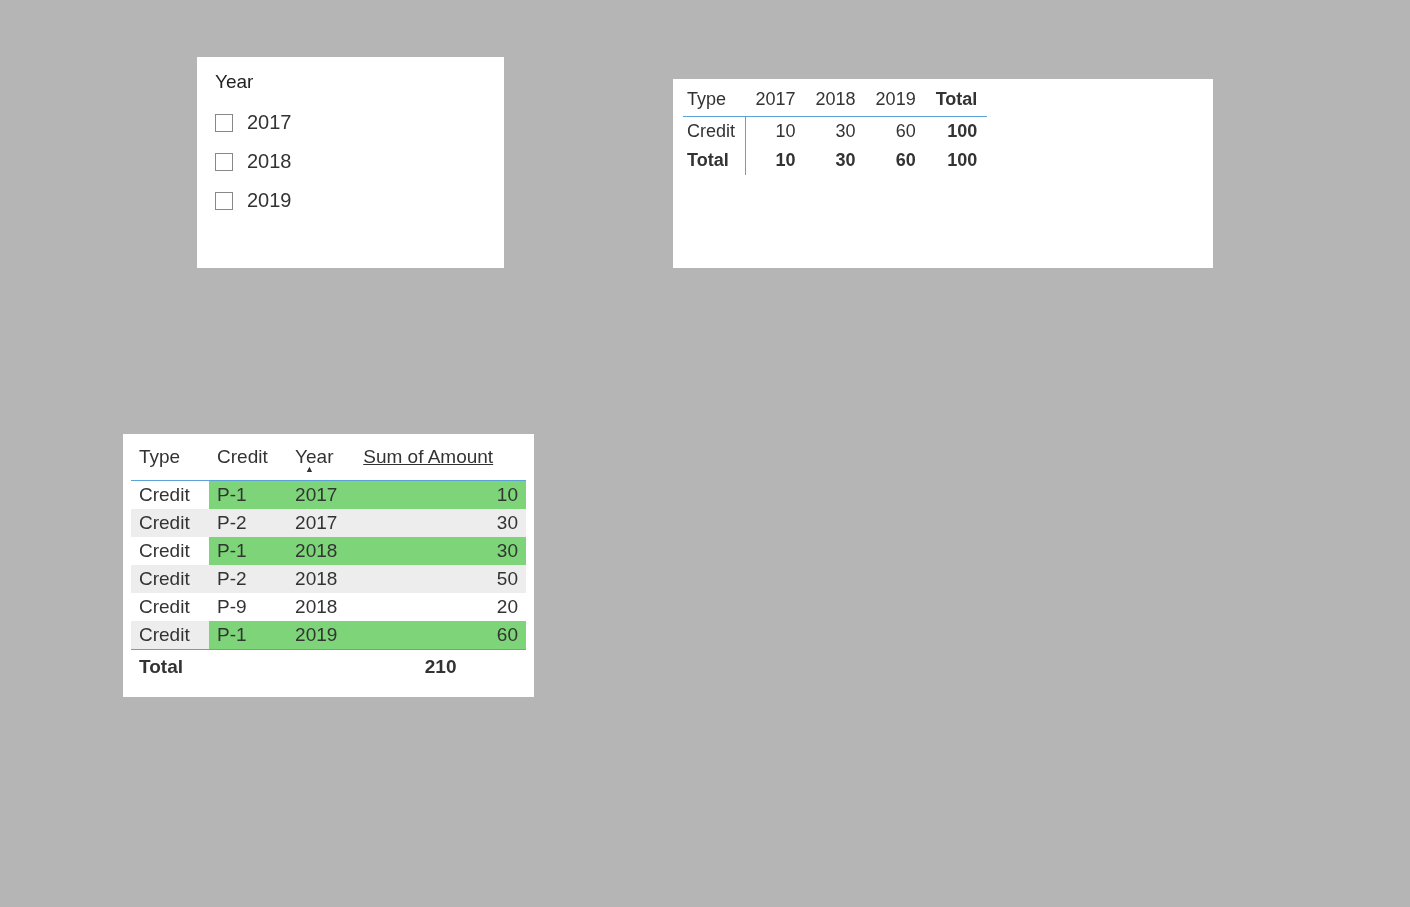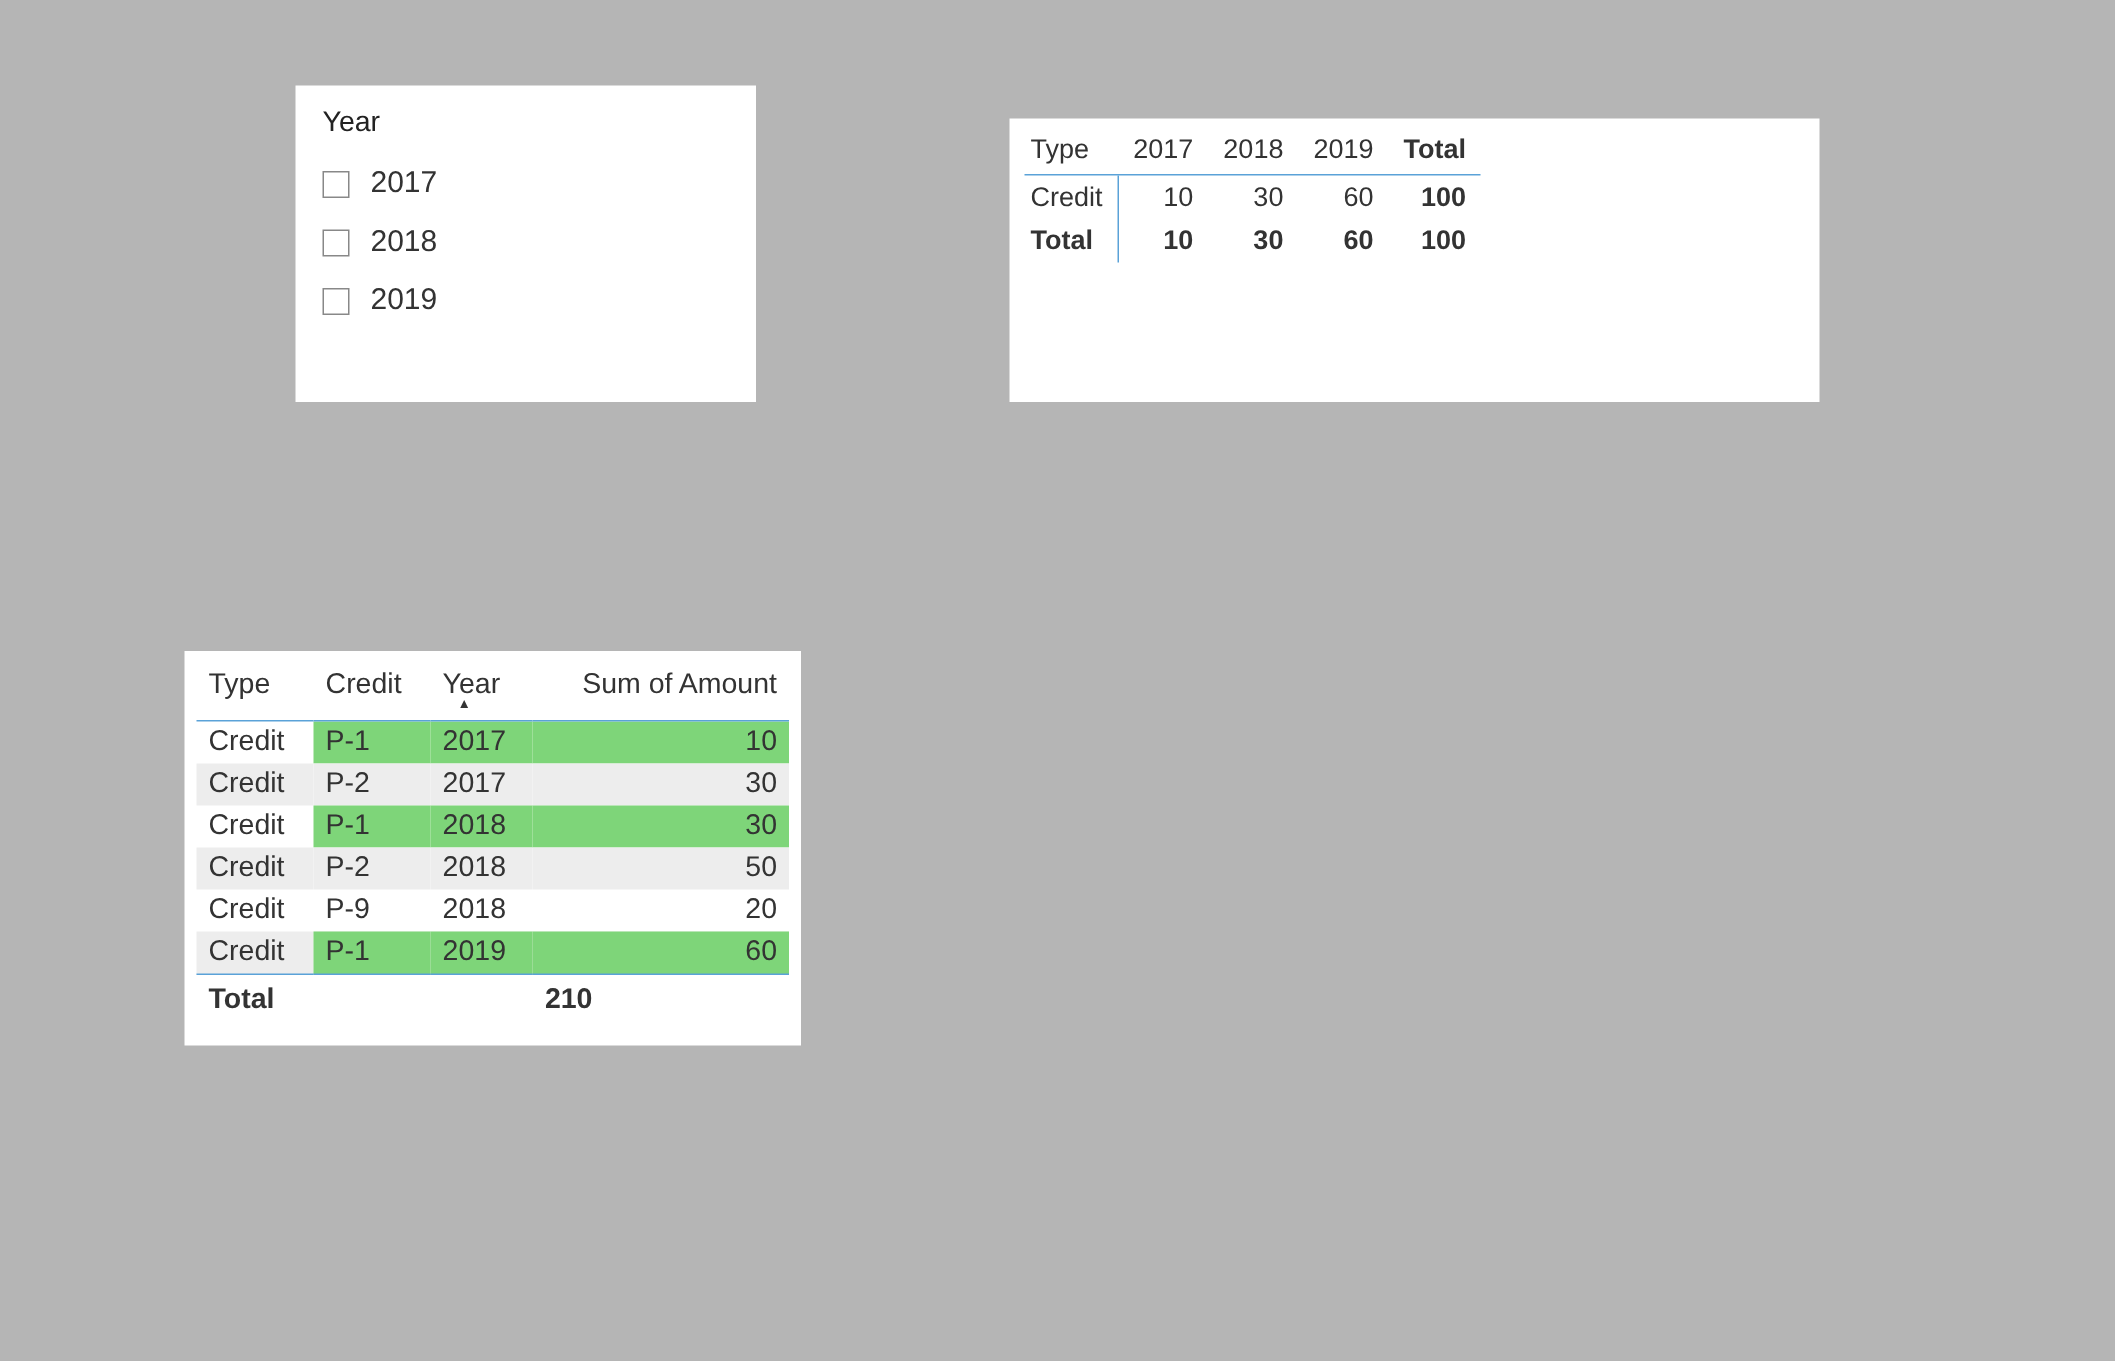--- a/index.html
+++ b/index.html
@@ -108,21 +108,21 @@
       width: 100%;
     }
     .details-table thead th {
       font-weight: 400;
       text-align: left;
       padding: 6px 8px 8px 8px;
       border-bottom: 1px solid #5aa2d8;
       vertical-align: top;
     }
     .details-table thead th.num {
-      text-align: right;
+      text-decoration: underline;
     }
     .sort-arrow {
       display: block;
       font-size: 9px;
       line-height: 6px;
       margin-top: -2px;
       margin-left: 10px;
       color: #333;
     }
     .details-table tbody td {
@@ -138,21 +138,21 @@
     .details-table tbody tr.hl td.year,
     .details-table tbody tr.hl td.num {
       background: #7ed579;
     }
     .details-table tfoot td {
       font-weight: 700;
       padding: 6px 8px;
       border-top: 1px solid #5aa2d8;
     }
     .details-table tfoot td.num {
-      text-align: left;
+      text-align: center;
     }
   </style>
 </head>
 <body>
 
 <div class="card slicer">
   <div class="slicer-title">Year</div>
   <div class="slicer-item">
     <span class="slicer-checkbox"></span>
     <span>2017</span>

